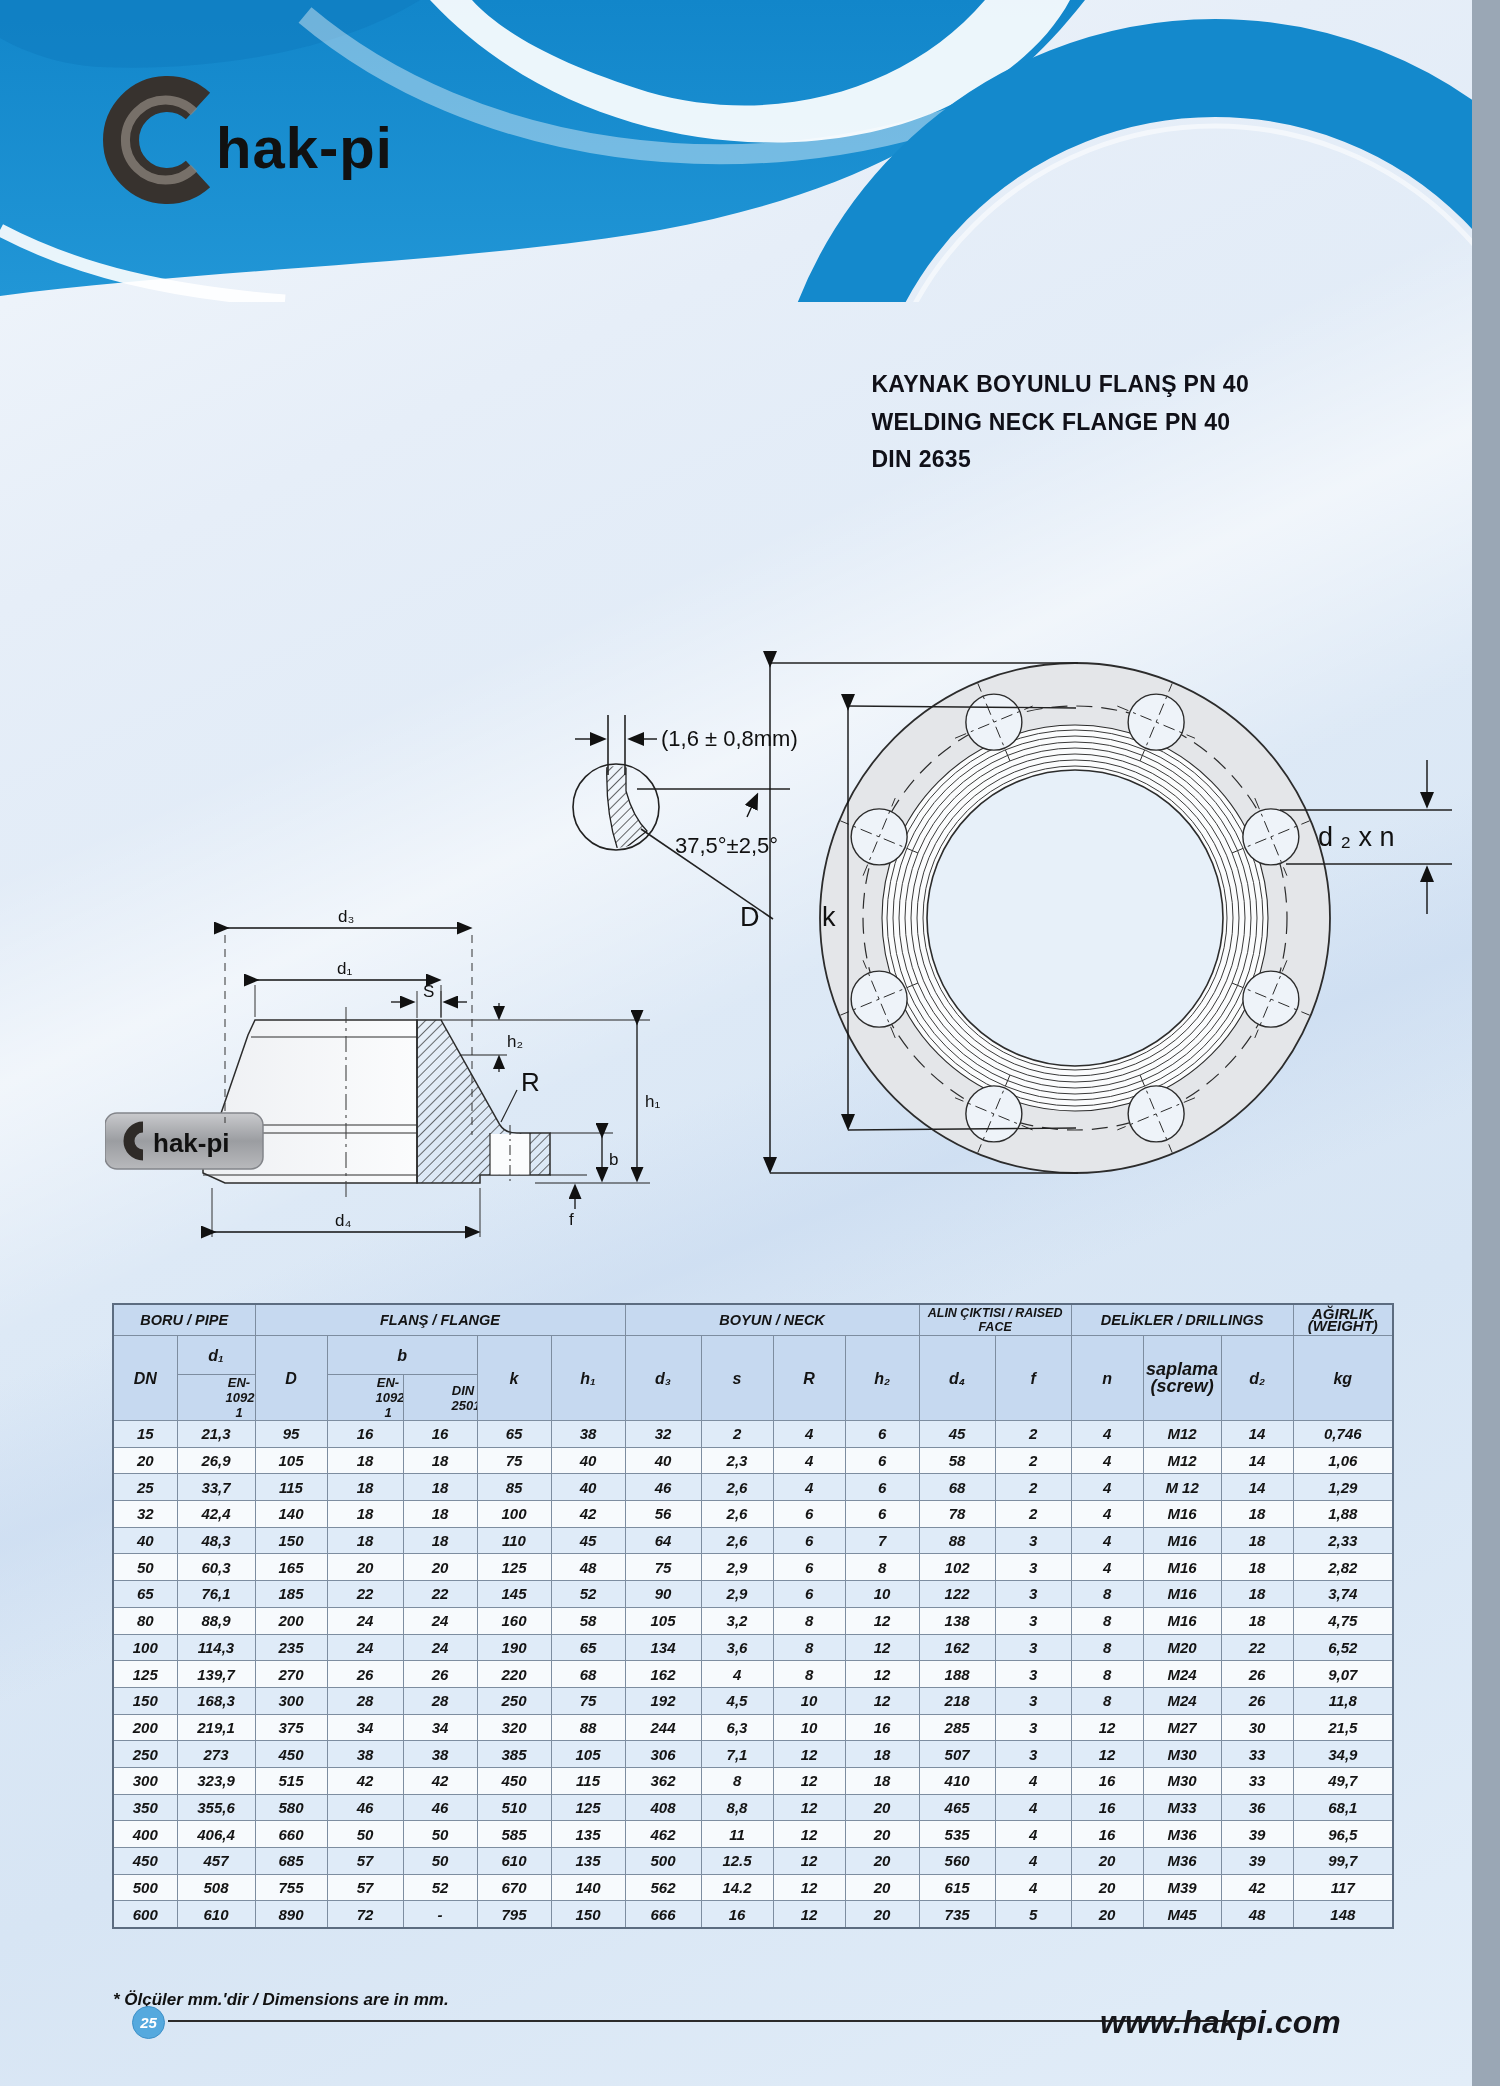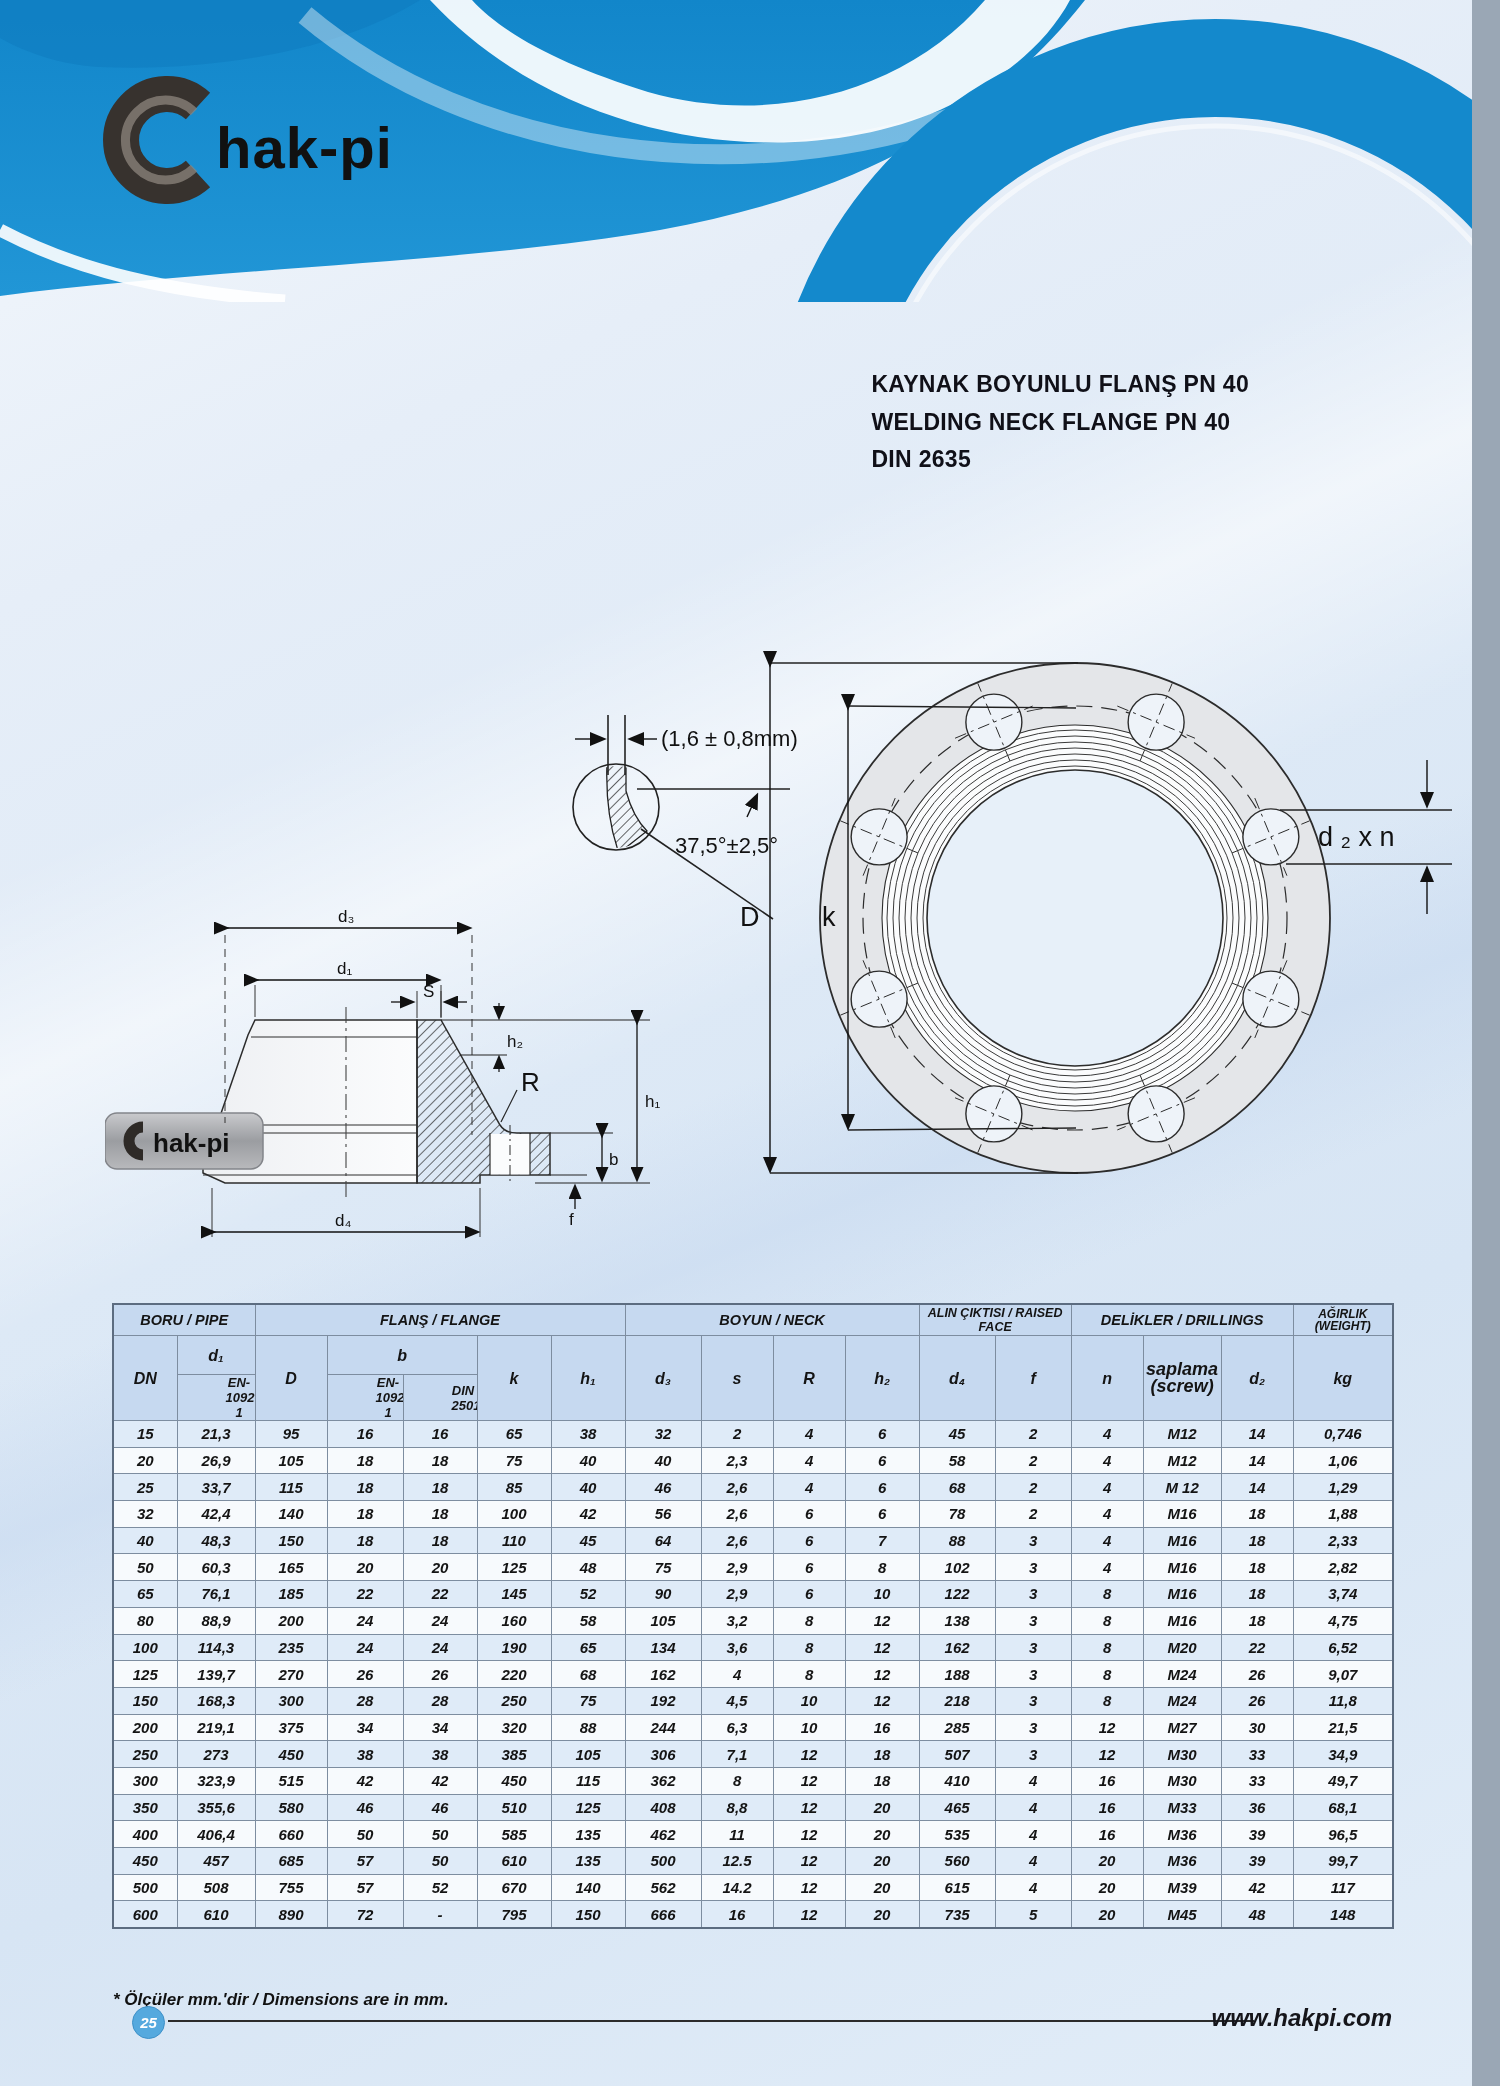--- a/index.html
+++ b/index.html
@@ -30,21 +30,21 @@
   tr.main th{font-size:16px;height:38px;white-space:pre-line;line-height:17px;}
   tr.sub th{font-size:13px;height:25px;padding-left:48px;}
   table.dim tbody td{font-size:15px;height:25.7px;background:#f7fafd;}
   table.dim tbody tr:nth-child(odd) td{background:#dfebf8;}
   
   .footnote{left:113px;top:1942px;font-size:17px;font-weight:bold;font-style:italic;color:#111;margin-top:48px;}
   .footer-line{left:168px;top:2020px;width:1086px;height:2px;background:#2b2b2b;}
   .page-badge{left:132px;top:2006px;width:31px;height:31px;border-radius:50%;
        background:#55a9de;border:1px solid #3d90c8;color:#fff;font-weight:bold;font-style:italic;
        font-size:15px;display:flex;align-items:center;justify-content:center;}
-  .site-url{left:1100px;top:2004px;width:292px;text-align:right;font-size:24px;
+  .site-url{left:1100px;top:2004px;width:292px;font-size:32px;
        font-weight:bold;font-style:italic;color:#15151a;}
   
   text{font-family:"Liberation Sans",sans-serif;fill:#111;}
   .dimtxt{font-size:17px;}
   .dimtxt-big{font-size:27px;}
   .lbl{font-size:22px;}
 </style>
 </head>
 <body>
 
@@ -298,21 +298,21 @@
           <col style="width:72px">
           <col>
       </colgroup>
       <thead>
         <tr class="grp">
           <th colspan="2">BORU / PIPE</th>
           <th colspan="5">FLANŞ / FLANGE</th>
           <th colspan="4">BOYUN / NECK</th>
           <th colspan="2" style="font-size:12.5px;">ALIN ÇIKTISI / RAISED FACE</th>
           <th colspan="3">DELİKLER / DRILLINGS</th>
-          <th rowspan="1" style="font-size:12px;white-space:pre-line;line-height:12px;">AĞIRLIK
+          <th rowspan="1" style="font-size:15px;white-space:pre-line;line-height:12px;">AĞIRLIK
 (WEIGHT)</th>
         </tr>
         <tr class="main">
           <th rowspan="2">DN</th>
           <th>d₁</th>
           <th rowspan="2">D</th>
           <th colspan="2">b</th>
           <th rowspan="2">k</th>
           <th rowspan="2">h₁</th>
           <th rowspan="2">d₃</th>

